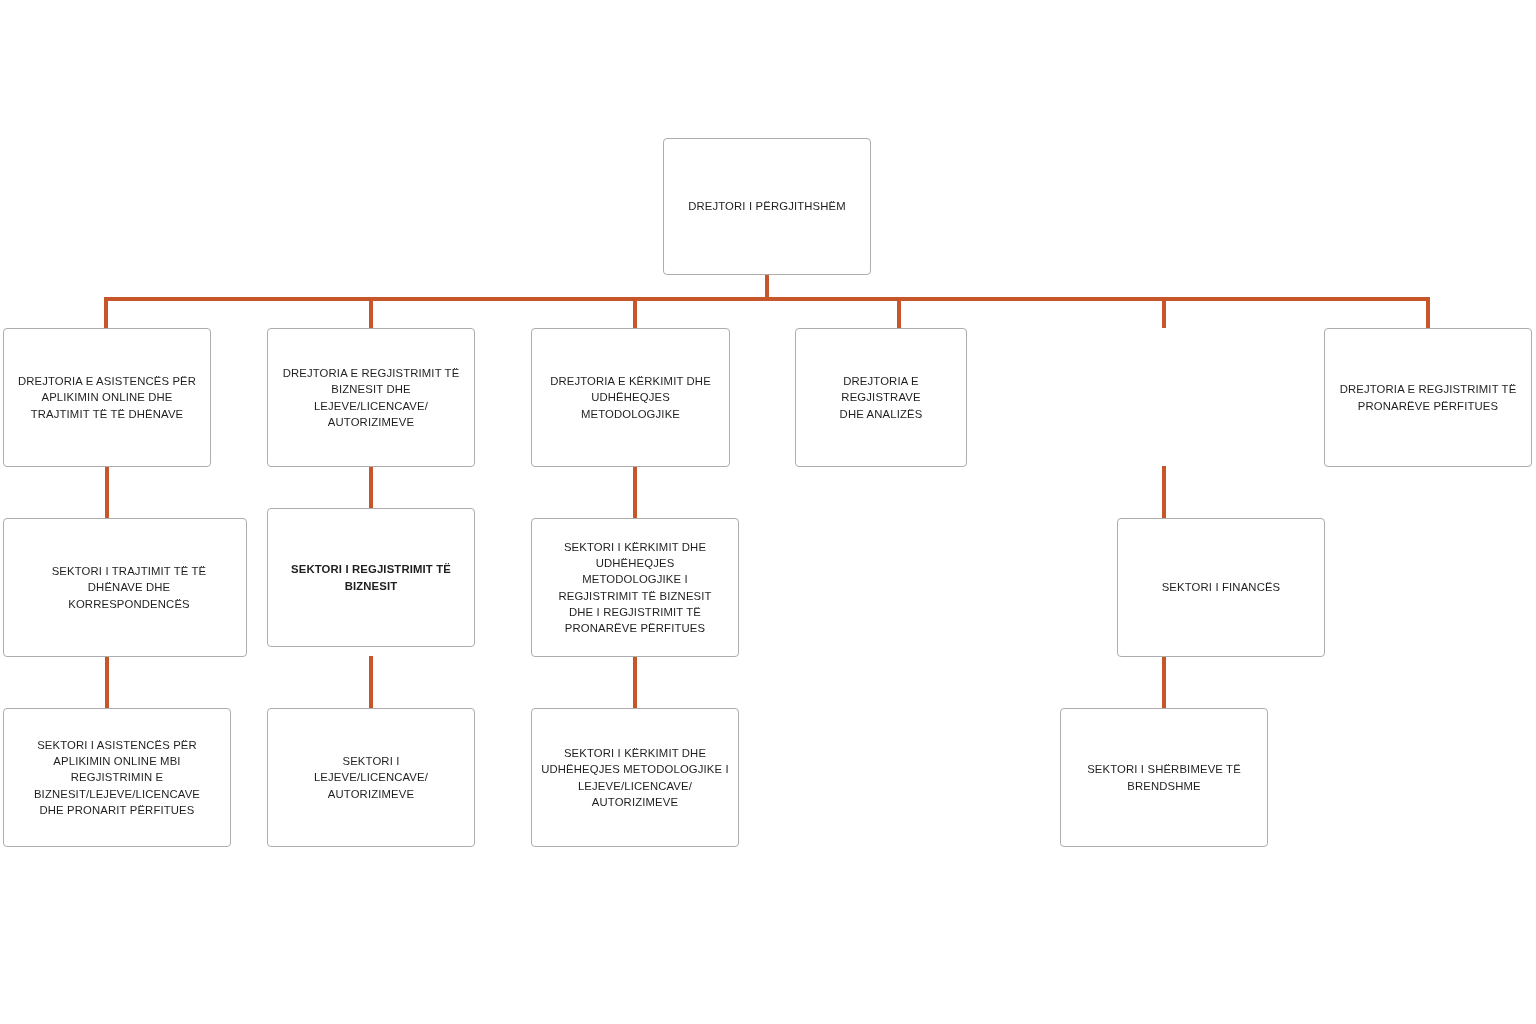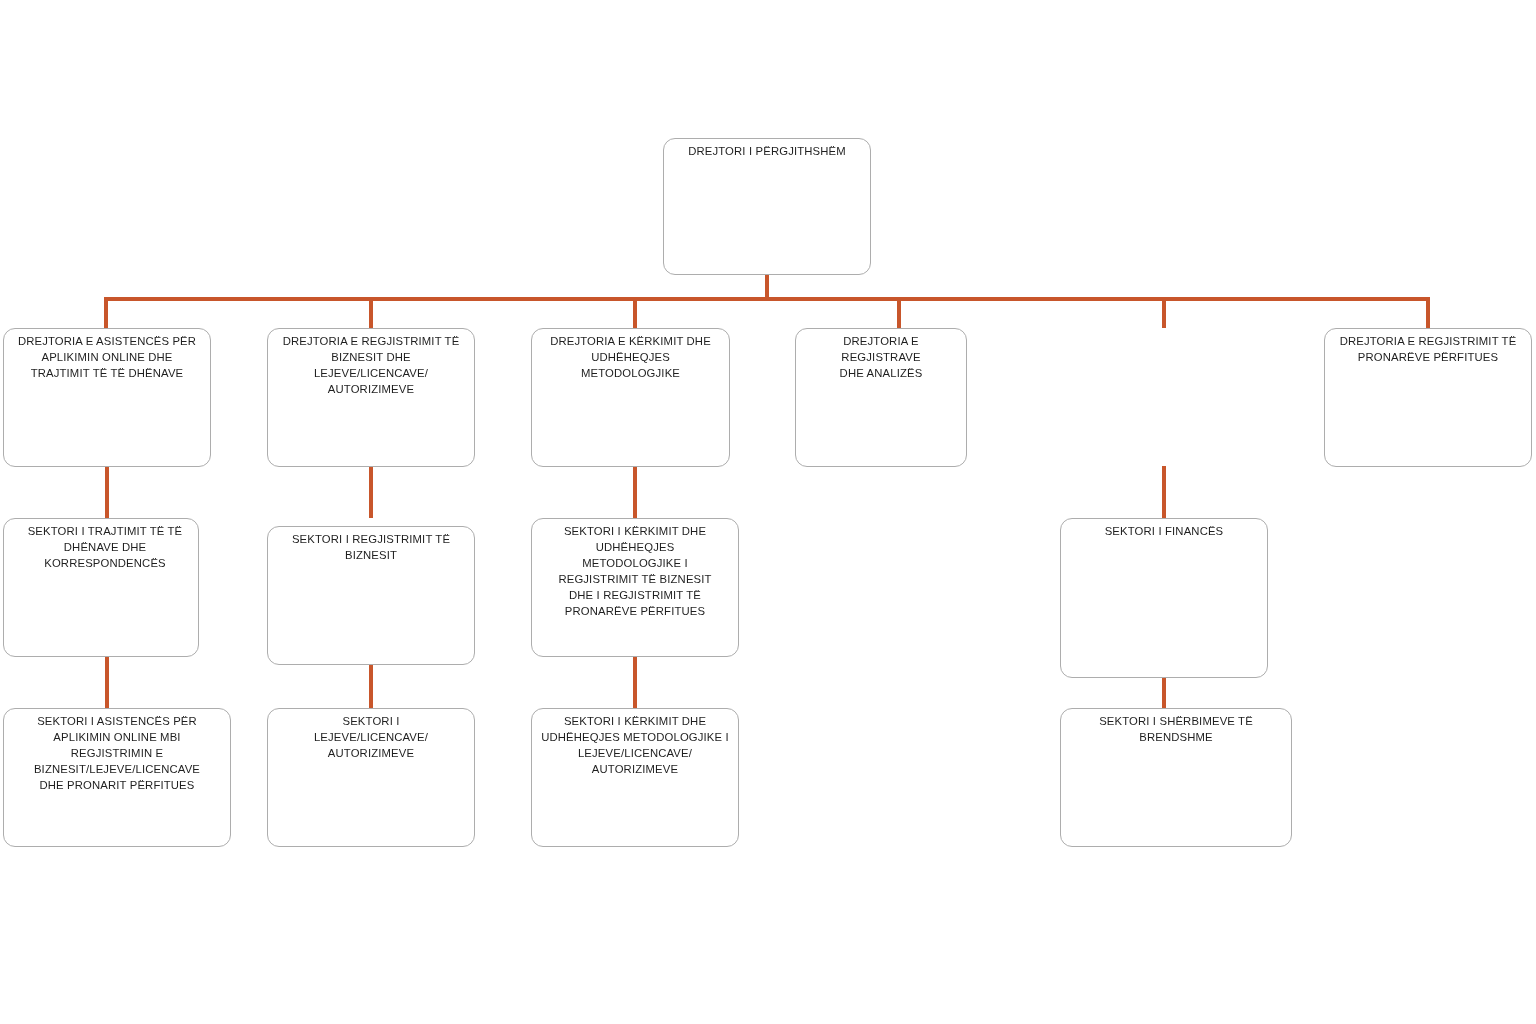--- a/index.html
+++ b/index.html
@@ -17,23 +17,23 @@
     position: relative;
     width: 1536px;
     height: 1024px;
     background: #ffffff;
   }
   .node {
     position: absolute;
     box-sizing: border-box;
     background: #ffffff;
     border: 1px solid #adadad;
-    border-radius: 12px;
+    border-radius: 4px;
     display: flex;
-    align-items: flex-start;
+    align-items: center;
     justify-content: center;
     text-align: center;
     padding: 4px 8px;
     color: #1f1f1f;
     font-size: 11.3px;
     line-height: 1.42;
     letter-spacing: 0.15px;
     text-transform: uppercase;
     z-index: 2;
   }
@@ -91,38 +91,38 @@
   <div class="node" style="left:1324px; top:328px; width:208px; height:139px;">
     <span class="node-label">DREJTORIA E REGJISTRIMIT TË
 PRONARËVE PËRFITUES</span>
   </div>
 
   <div class="conn" style="left:105px; top:466px; width:4px; height:52px;"></div>
   <div class="conn" style="left:369px; top:466px; width:4px; height:52px;"></div>
   <div class="conn" style="left:633px; top:466px; width:4px; height:52px;"></div>
   <div class="conn" style="left:1162px; top:466px; width:4px; height:52px;"></div>
 
-  <div class="node" style="left:3px; top:518px; width:196px; height:139px;padding-left:16px;">
+  <div class="node" style="left:3px; top:518px; width:244px; height:139px;padding-left:16px;">
     <span class="node-label">SEKTORI I TRAJTIMIT TË TË
 DHËNAVE DHE
 KORRESPONDENCËS</span>
   </div>
-  <div class="node" style="left:267px; top:526px; width:208px; height:139px;">
+  <div class="node" style="left:267px; top:508px; width:208px; height:139px;font-weight:bold;">
     <span class="node-label">SEKTORI I REGJISTRIMIT TË
 BIZNESIT</span>
   </div>
   <div class="node" style="left:531px; top:518px; width:208px; height:139px;">
     <span class="node-label">SEKTORI I KËRKIMIT DHE
 UDHËHEQJES
 METODOLOGJIKE I
 REGJISTRIMIT TË BIZNESIT
 DHE I REGJISTRIMIT TË
 PRONARËVE PËRFITUES</span>
   </div>
-  <div class="node" style="left:1060px; top:518px; width:208px; height:160px;">
+  <div class="node" style="left:1117px; top:518px; width:208px; height:139px;">
     <span class="node-label">SEKTORI I FINANCËS</span>
   </div>
 
   <div class="conn" style="left:105px; top:656px; width:4px; height:53px;"></div>
   <div class="conn" style="left:369px; top:656px; width:4px; height:53px;"></div>
   <div class="conn" style="left:633px; top:656px; width:4px; height:53px;"></div>
   <div class="conn" style="left:1162px; top:656px; width:4px; height:53px;"></div>
 
   <div class="node" style="left:3px; top:708px; width:228px; height:139px;">
     <span class="node-label">SEKTORI I ASISTENCËS PËR
@@ -135,18 +135,18 @@
     <span class="node-label">SEKTORI I
 LEJEVE/LICENCAVE/
 AUTORIZIMEVE</span>
   </div>
   <div class="node" style="left:531px; top:708px; width:208px; height:139px;">
     <span class="node-label">SEKTORI I KËRKIMIT DHE
 UDHËHEQJES METODOLOGJIKE I
 LEJEVE/LICENCAVE/
 AUTORIZIMEVE</span>
   </div>
-  <div class="node" style="left:1060px; top:708px; width:232px; height:139px;">
+  <div class="node" style="left:1060px; top:708px; width:208px; height:139px;">
     <span class="node-label">SEKTORI I SHËRBIMEVE TË
 BRENDSHME</span>
   </div>
 
 </div>
 
 </body></html>

